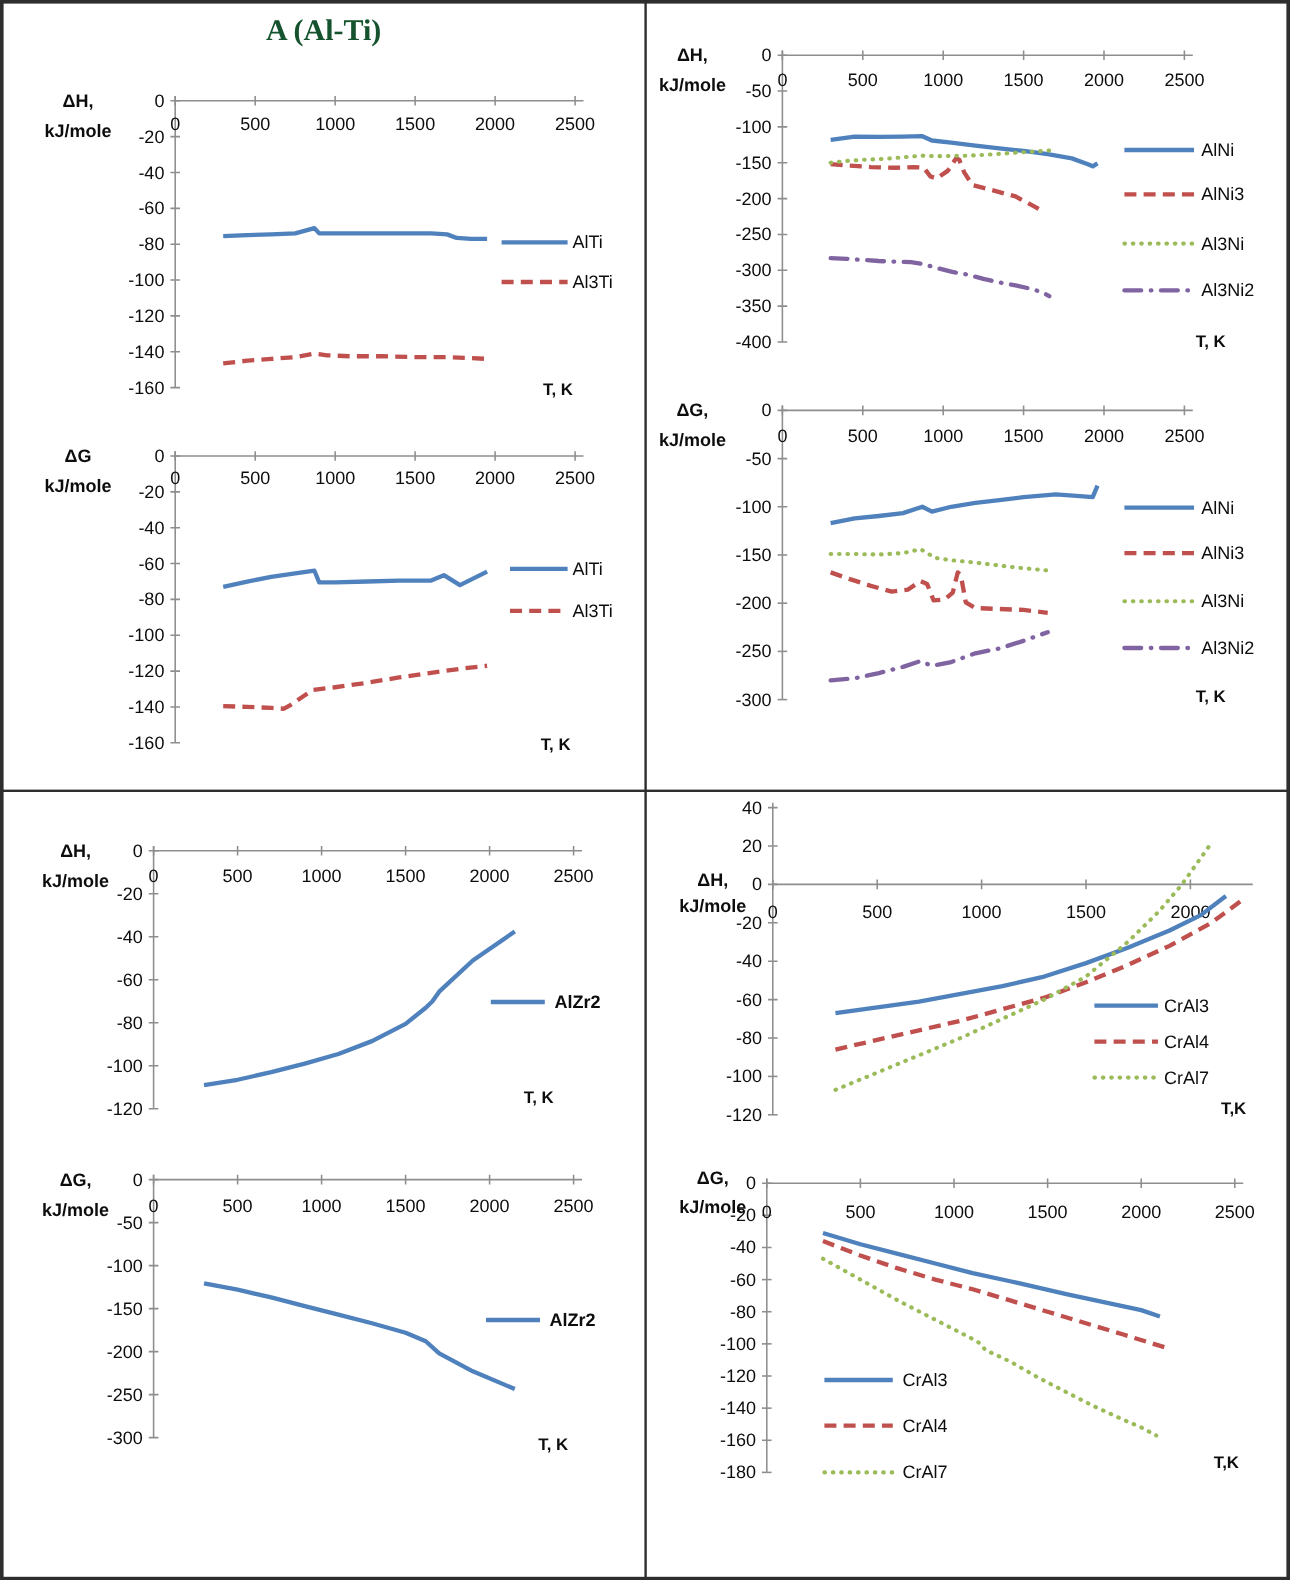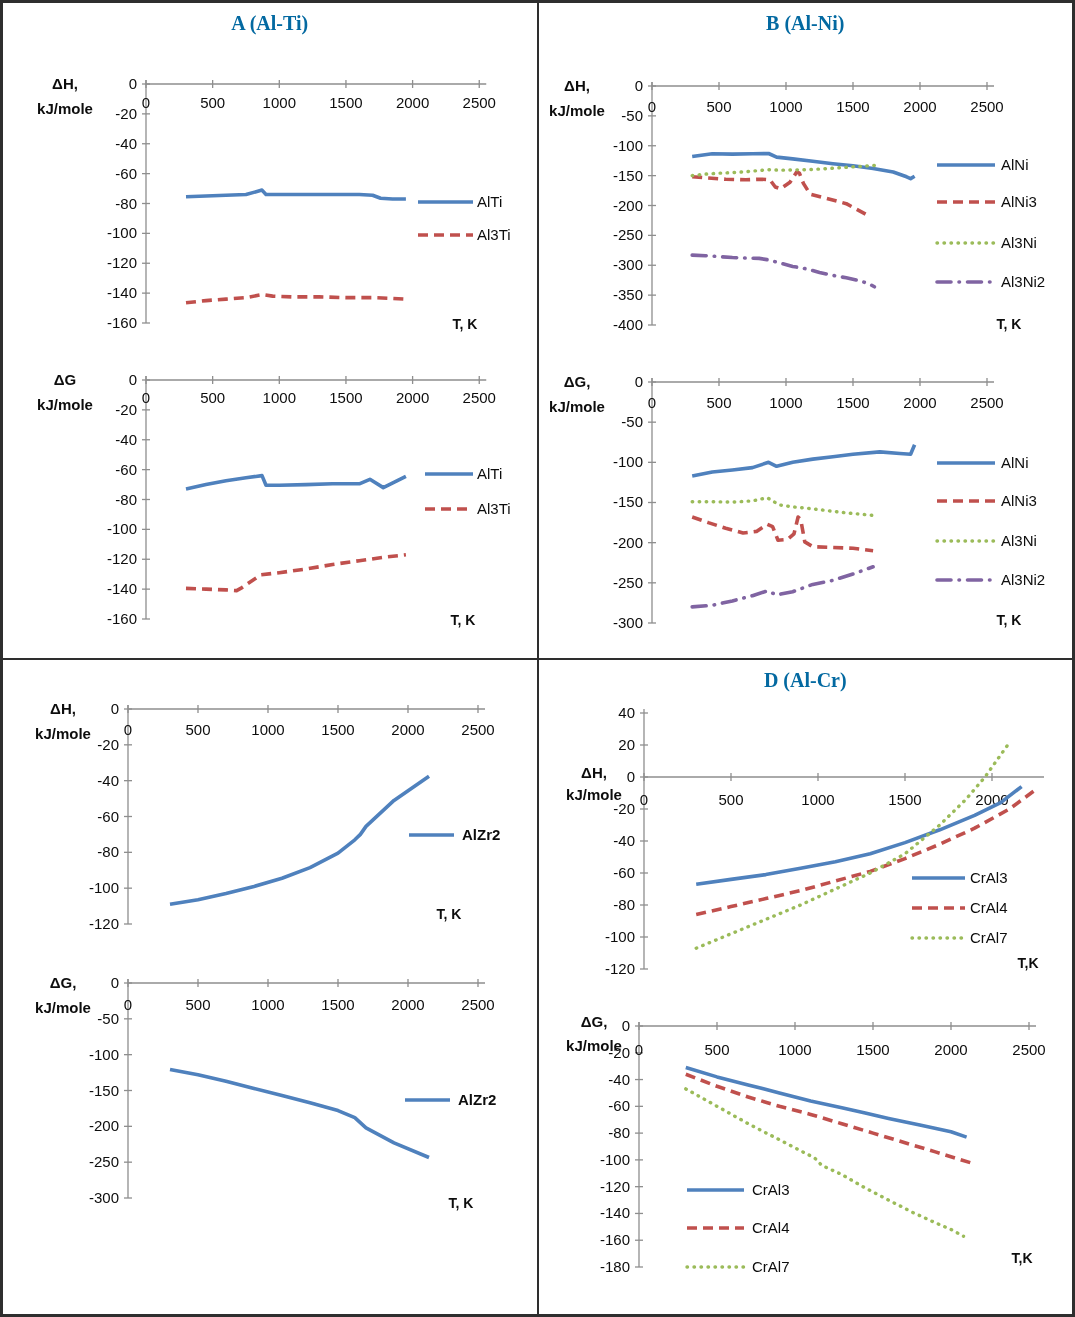--- a/index.html
+++ b/index.html
@@ -8,21 +8,21 @@
     border:3px solid #2e2e2e;
     background:#2e2e2e;
     display:grid;
     grid-template-columns:1fr 1fr;
     grid-template-rows:1fr 1fr;
     gap:2px;
   }
   .panel{background:#ffffff;overflow:hidden;}
   .ptitle{
     font-family:"Liberation Serif",serif;
-    font-weight:bold;font-size:20px;color:#0369a1;
+    font-weight:bold;font-size:25px;color:#14532d;
     text-align:center;margin:0;padding:9px 0 5px 0;height:26px;
   }
   .chart{line-height:0;}
   svg text{font-family:"Liberation Sans",sans-serif;fill:#0d0d0d;}
   svg .tick{font-size:15px;}
   svg .ylab{font-size:15px;font-weight:bold;}
   svg .xlab{font-size:14px;font-weight:bold;}
   svg .leg{font-size:15px;}
   svg .legb{font-size:15px;font-weight:bold;}
 </style>
@@ -125,21 +125,20 @@
             <line x1="422" y1="131" x2="470" y2="131" stroke="#4F81BD" stroke-width="3.6"></line>
             <text x="474" y="136" class="leg">AlTi</text>
             <line x1="422" y1="166" x2="470" y2="166" stroke="#C0504D" stroke-width="3.6" stroke-dasharray="10 6"></line>
             <text x="474" y="171" class="leg">Al3Ti</text>
           </g>
           <polyline points="183.0,146.0 203.0,141.6 223.0,137.8 243.0,134.8 259.0,132.6 263.0,142.3 276.3,142.3 303.0,141.6 329.6,140.8 356.3,140.8 366.9,136.3 380.3,144.6 402.9,133.3" fill="none" stroke="#4F81BD" stroke-width="3.6" stroke-linejoin="round" stroke-linecap="butt"></polyline>
           <polyline points="183.0,245.4 203.0,246.1 223.0,246.9 233.6,247.6 239.0,244.6 257.6,231.9 276.3,229.7 303.0,226.0 329.6,221.5 356.3,217.7 382.9,214.0 402.9,211.8" fill="none" stroke="#C0504D" stroke-width="3.6" stroke-linejoin="round" stroke-dasharray="10 6" stroke-linecap="butt"></polyline>
         </svg></div>
   </section>
   <section class="panel">
-    <h2 class="ptitle">B (Al-Ni)</h2>
     <div class="chart"><svg viewBox="0 0 533 300" width="533" height="300">
           <g stroke="#8e8e8e" stroke-width="1.3">
             <line x1="113" y1="39" x2="113" y2="282"></line>
             <line x1="113" y1="43" x2="455" y2="43"></line>
             <line x1="109" y1="43" x2="117" y2="43"></line>
             <line x1="109" y1="72.875" x2="117" y2="72.875"></line>
             <line x1="109" y1="102.75" x2="117" y2="102.75"></line>
             <line x1="109" y1="132.625" x2="117" y2="132.625"></line>
             <line x1="109" y1="162.5" x2="117" y2="162.5"></line>
             <line x1="109" y1="192.375" x2="117" y2="192.375"></line>
@@ -320,21 +319,20 @@
             <text x="458" y="248" text-anchor="middle" class="xlab">T, K</text>
           </g>
           <g>
             <line x1="402" y1="140" x2="447" y2="140" stroke="#4F81BD" stroke-width="3.6"></line>
             <text x="455" y="145" class="legb">AlZr2</text>
           </g>
           <polyline points="167.0,109.4 195.0,114.7 223.0,121.2 251.0,128.4 279.0,135.5 307.0,142.7 335.0,150.6 351.8,157.7 363.0,167.8 391.0,182.8 426.0,197.5" fill="none" stroke="#4F81BD" stroke-width="3.6" stroke-linejoin="round" stroke-linecap="butt"></polyline>
         </svg></div>
   </section>
   <section class="panel">
-    <h2 class="ptitle">D (Al-Cr)</h2>
     <div class="chart"><svg viewBox="0 0 533 300" width="533" height="300">
           <g stroke="#8e8e8e" stroke-width="1.3">
             <line x1="105" y1="9" x2="105" y2="269"></line>
             <line x1="105" y1="77" x2="505" y2="77"></line>
             <line x1="101" y1="13" x2="109" y2="13"></line>
             <line x1="101" y1="45" x2="109" y2="45"></line>
             <line x1="101" y1="77" x2="109" y2="77"></line>
             <line x1="101" y1="109" x2="109" y2="109"></line>
             <line x1="101" y1="141" x2="109" y2="141"></line>
             <line x1="101" y1="173" x2="109" y2="173"></line>

